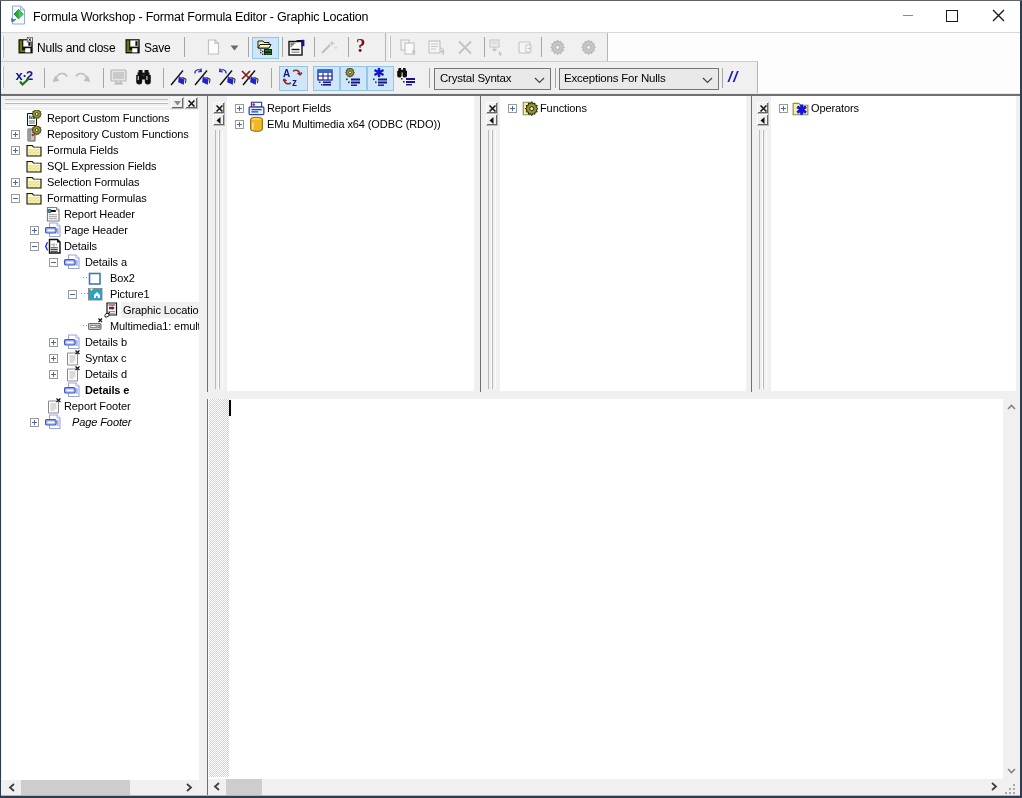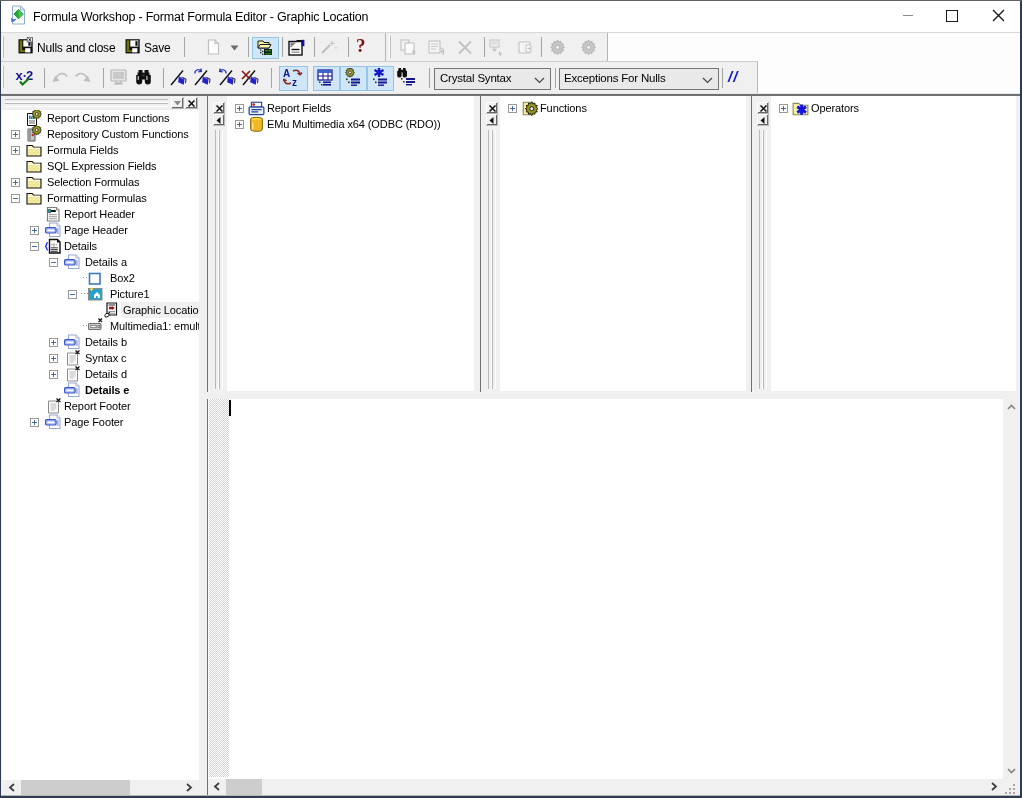--- a/index.html
+++ b/index.html
@@ -483,21 +483,21 @@
       <i class="h"></i>
       <i class="v"></i>
     </div>
 <svg class="a" style="left:43px;top:304px;" width="16" height="16" viewBox="0 0 16 16">
       <path d="M4.5 1 h7.5 l3 3 v10.5 h-10.5 Z" fill="#ffffff" stroke="#98a6d8" stroke-width="1.1"></path>
 <path d="M12 1 v3 h3" fill="#fff" stroke="#98a6d8" stroke-width="0.9"></path>
 <path d="M11.8 7 h2 M11.8 9 h2 M11.8 11 h2" stroke="#4a66cc" stroke-width="0.9"></path>
 <rect x="0.5" y="5.6" width="10.6" height="5.4" rx="1.6" fill="#aac0ec" stroke="#3a55cc" stroke-width="1.2"></rect>
 <rect x="2.6" y="7.6" width="6.6" height="1.6" fill="#fff"></rect>
     </svg>
-<div class="trow" style="left:62px;top:306px;">Page Footer</div>
+<div class="trow" style="left:70px;top:306px;font-style:italic;">Page Footer</div>
 </div>
 <div class="a" style="left:2px;top:780px;width:197px;height:15px;background:#f0f0f0;"></div>
 <svg class="a" style="left:8px;top:783px;" width="8" height="9" viewBox="0 0 8 9">
 <path d="M6 1 L2 4.5 L6 8" fill="none" stroke="#3f3f3f" stroke-width="1.8"></path>
   </svg>
 <div class="a" style="left:21px;top:780px;width:109px;height:15px;background:#cdcdcd;"></div>
 <svg class="a" style="left:185px;top:783px;" width="8" height="9" viewBox="0 0 8 9">
 <path d="M2 1 L6 4.5 L2 8" fill="none" stroke="#3f3f3f" stroke-width="1.8"></path>
   </svg>
 <div class="a" style="left:207px;top:96px;width:1px;height:296px;background:#6e7073;"></div>

